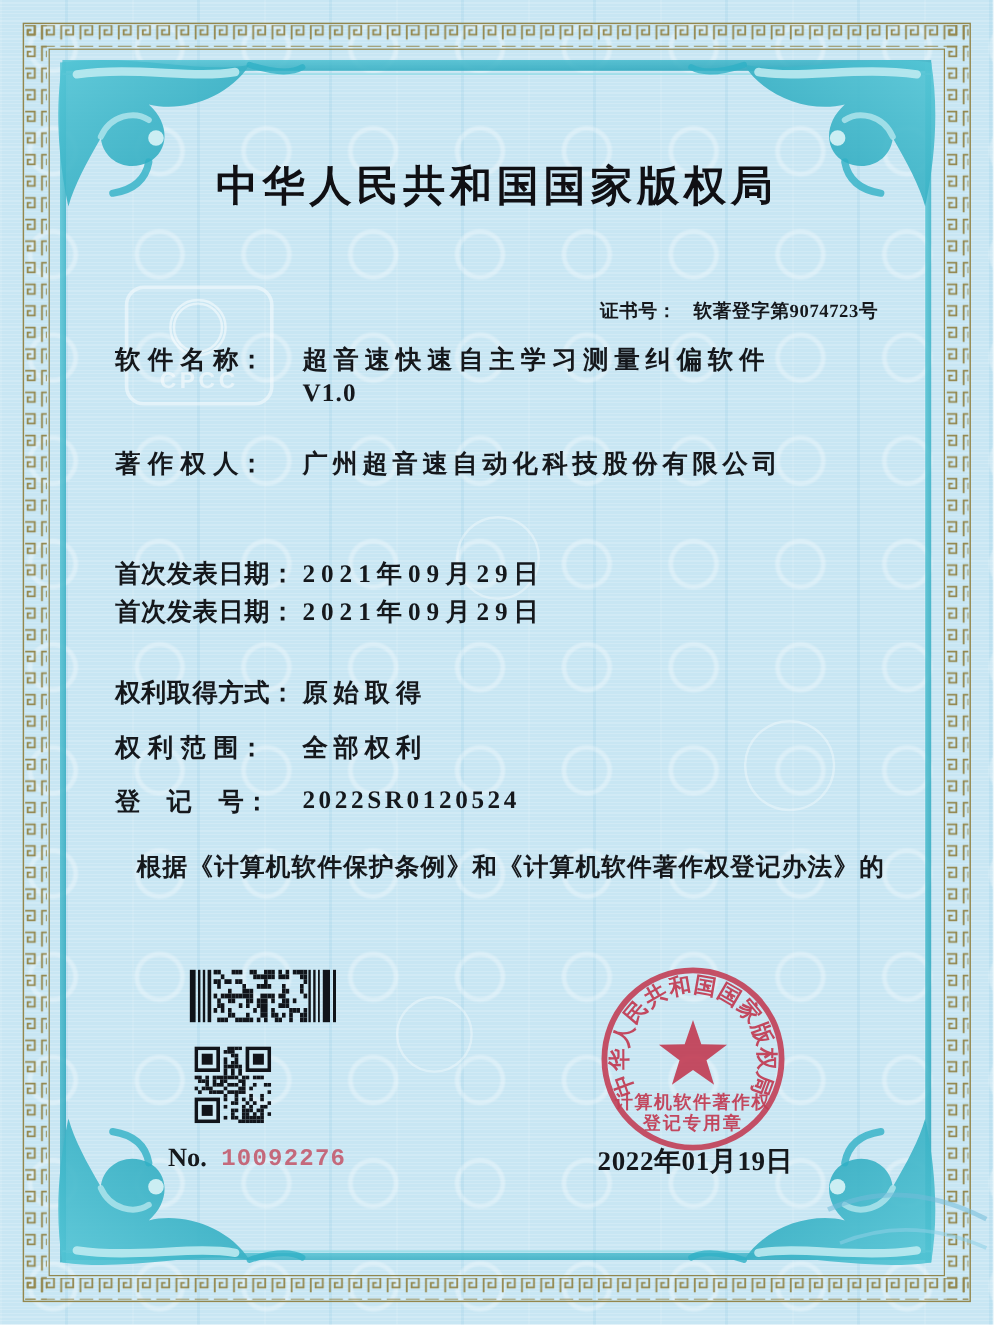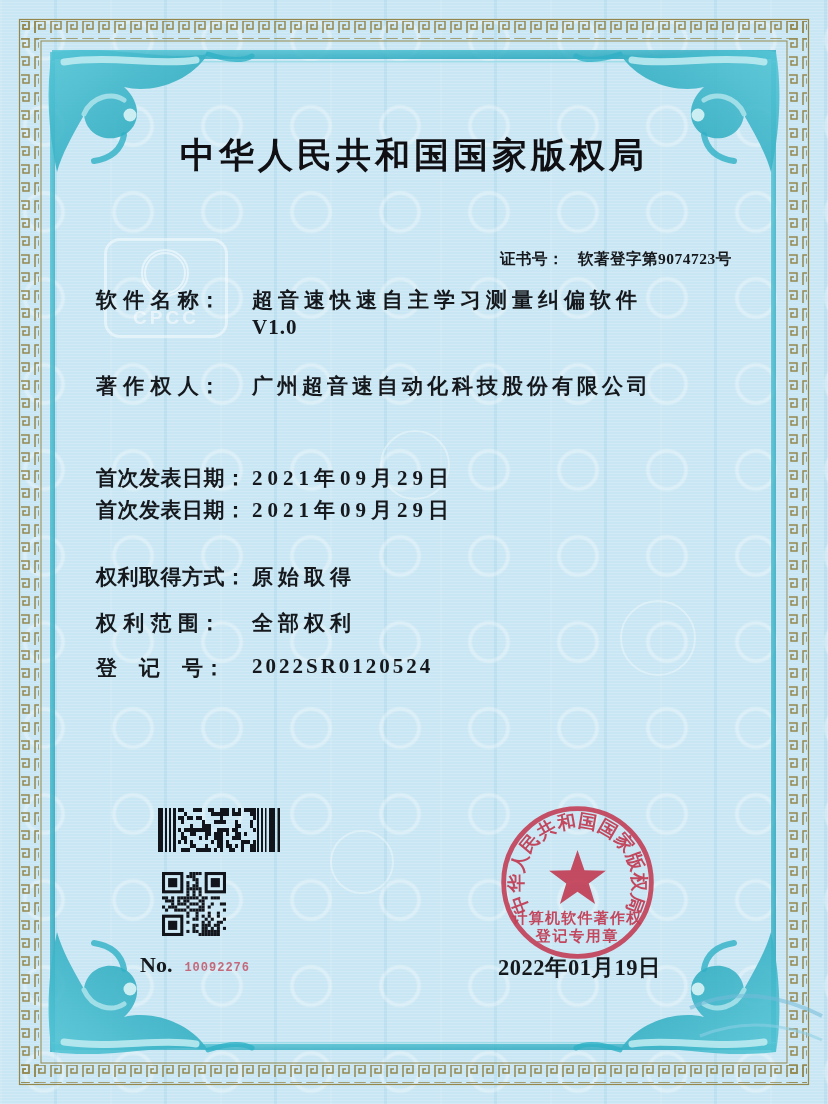--- a/index.html
+++ b/index.html
@@ -50,21 +50,21 @@
   .stmt{position:absolute;font-size:20.5px;font-weight:600;letter-spacing:1px;white-space:nowrap;}
   .stmt.l1{top:708px;left:114px;}
   .stmt.l2{top:755px;left:90px;}
 
   .barcode{position:absolute;top:808px;left:158px;width:122px;height:44px;}
   .qrcode{position:absolute;top:872px;left:162px;width:64px;height:64px;}
 
   .serial{position:absolute;top:952px;left:140px;font-size:22px;font-weight:700;}
   .serial .num{
     font-family:"Liberation Mono","DejaVu Sans Mono",monospace;
-    font-size:12px;font-weight:700;color:var(--serial_pink);
+    font-size:20px;font-weight:700;color:var(--serial_pink);
     letter-spacing:1px;margin-left:12px;vertical-align:1px;
   }
   .issue-date{position:absolute;top:952px;left:498px;font-size:22.5px;font-weight:700;letter-spacing:.5px;z-index:2;}
   .sealbox{position:absolute;top:799px;left:494px;width:167px;height:167px;z-index:4;opacity:.92;}
 
   .cpcc{
     position:absolute;top:238px;left:104px;width:124px;height:100px;z-index:2;
     border:3px solid rgba(255,255,255,.55);border-radius:16px;opacity:.85;
   }
   .cpcc .ring{
@@ -171,20 +171,21 @@
     </div>
     <div class="row r5">
       <span class="lbl">权 利 范 围：</span>
       <span class="val">全部权利</span>
     </div>
     <div class="row r6">
       <span class="lbl">登　记　号：</span>
       <span class="val" style="letter-spacing:3px">2022SR0120524</span>
     </div>
 
+    <div class="stmt l1">根据《计算机软件保护条例》和《计算机软件著作权登记办法》的</div>
 
     <svg class="barcode" id="barcode" viewBox="0 0 122 44">
         <rect x="0" y="0" width="5" height="44" fill="#11141a"></rect>
         <rect x="7" y="0" width="2" height="44" fill="#11141a"></rect>
         <rect x="11" y="0" width="2" height="44" fill="#11141a"></rect>
         <rect x="15" y="0" width="3" height="44" fill="#11141a"></rect>
         <rect x="99" y="0" width="2" height="44" fill="#11141a"></rect>
         <rect x="103" y="0" width="2" height="44" fill="#11141a"></rect>
         <rect x="107" y="0" width="1.5" height="44" fill="#11141a"></rect>
         <rect x="111" y="0" width="6" height="44" fill="#11141a"></rect>

